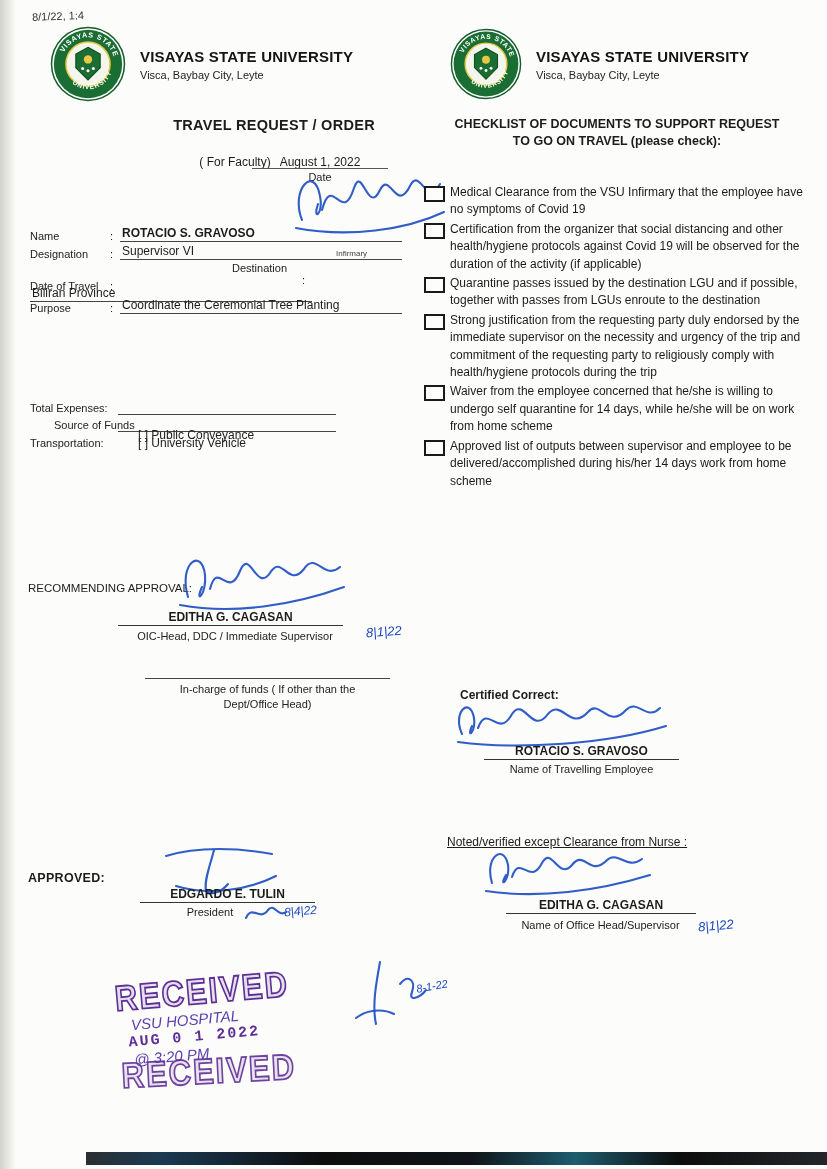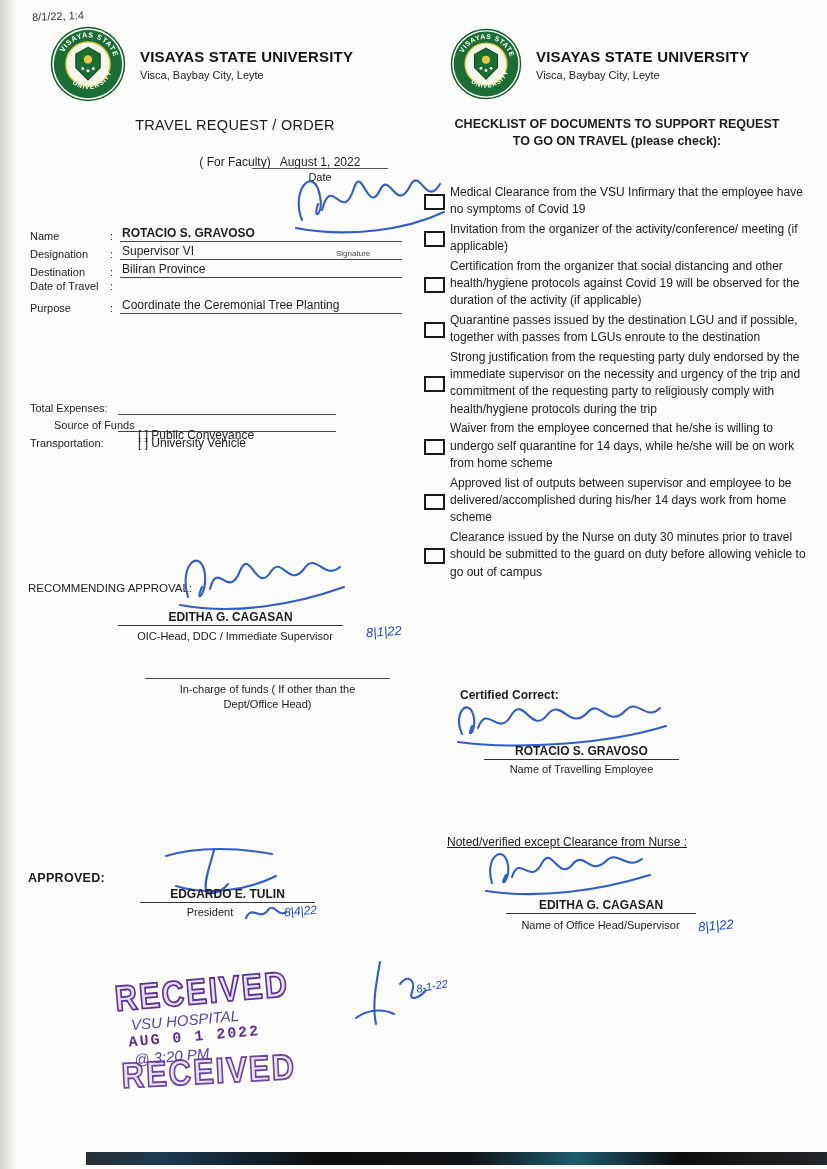--- a/index.html
+++ b/index.html
@@ -19,21 +19,21 @@
   .scan-ts{position:absolute;left:32px;top:10px;font-size:11px;color:#333;transform:rotate(-2deg);}
 
   
   .hdr{position:absolute;display:flex;align-items:center;gap:14px;}
   .hdr .seal{flex:0 0 auto;}
   .uni-name{font-weight:bold;font-size:15px;letter-spacing:.2px;color:#141414;}
   .uni-addr{font-size:11px;margin-top:4px;color:#222;}
 
   
   .abs{position:absolute;}
-  .form-title{font-weight:normal;font-size:14.5px;letter-spacing:.3px;text-align:center;}
+  .form-title{font-weight:bold;font-size:14.5px;letter-spacing:.3px;text-align:right;}
   .form-sub{font-size:12px;text-align:center;}
   .date-val{font-size:12px;text-align:center;}
   .date-line{border-bottom:1px solid #555;}
   .date-lab{font-size:11px;text-align:center;}
 
   .frow{position:absolute;left:30px;display:flex;align-items:flex-end;font-size:11px;}
   .frow .flab{width:80px;color:#222;}
   .frow .fcolon{width:10px;}
   .frow .fval{width:278px;border-bottom:1px solid #444;font-size:12px;padding:0 2px 1px 2px;}
   .fval.bold{font-weight:bold;}
@@ -47,21 +47,21 @@
   .sign-title{font-size:11px;text-align:center;color:#222;}
   .rule{border-top:1px solid #444;height:0;}
 
   .ink{color:#1c48c0;font-style:italic;font-size:13px;}
   svg.sig{overflow:visible;}
   svg.sig path{fill:none;stroke:#1e4fc2;stroke-width:2.1;stroke-linecap:round;stroke-linejoin:round;opacity:.92;}
 
   
   .chk-title{font-weight:bold;font-size:12.5px;text-align:center;line-height:17px;}
   .chk-list{position:absolute;left:424px;top:184px;width:392px;}
-  .chk-item{display:flex;align-items:center;margin-bottom:2px;}
+  .chk-item{display:flex;align-items:flex-start;margin-bottom:2px;}
   .chk-box{flex:0 0 auto;width:17px;height:12px;border:2px solid #1a1a1a;margin:2px 5px 0 0;background:#fdfdfc;}
   .chk-text{font-size:12px;line-height:17.4px;color:#1b1b1b;}
 
   .noted-lab{font-size:12px;text-decoration:underline;}
   .bold-lab{font-weight:bold;font-size:12.5px;}
 
   
   .stamp{position:absolute;left:118px;top:972px;width:215px;transform:rotate(-5deg);}
   .stamp-word{font-weight:800;font-size:31px;letter-spacing:2px;color:rgba(94,47,150,.14);
     -webkit-text-stroke:1.6px #5e2f96;font-family:"Liberation Sans",sans-serif;transform:scaleY(1.15);}
@@ -129,29 +129,29 @@
     <path d="M14 64 C 2 34, 26 8, 32 40 C 36 58, 24 66, 30 48"></path>
     <path d="M34 54 C 44 16, 54 70, 66 32 C 74 8, 80 60, 92 34 C 102 14, 108 58, 122 30 C 132 10, 138 52, 152 28"></path>
     <path d="M8 72 C 60 82, 118 74, 156 56"></path>
   </svg>
 
   <div class="frow" style="top:226px;">
     <span class="flab">Name</span>
     <span class="fcolon">:</span>
     <span class="fval bold">ROTACIO S. GRAVOSO</span>
   </div>
-  <div class="abs sig-lab" style="left:336px;top:249px;">Signature</div>
+  <div class="abs sig-lab" style="left:336px;top:249px;">Infirmary</div>
 
   <div class="frow" style="top:244px;">
     <span class="flab">Designation</span>
     <span class="fcolon">:</span>
     <span class="fval">Supervisor VI</span>
   </div>
 
-  <div class="frow" style="top:262px;">
+  <div class="frow" style="top:262px;flex-direction:column;">
     <span class="flab">Destination</span>
     <span class="fcolon">:</span>
     <span class="fval">Biliran Province</span>
   </div>
 
   <div class="frow" style="top:280px;">
     <span class="flab">Date of Travel</span>
     <span class="fcolon">:</span>
   </div>
 
@@ -207,45 +207,37 @@
   <div class="abs chk-title" style="left:418px;top:116px;width:398px;">CHECKLIST OF DOCUMENTS TO SUPPORT REQUEST</div>
   <div class="abs chk-title" style="left:418px;top:133px;width:398px;">TO GO ON TRAVEL (please check):</div>
 
   <div class="chk-list">
     <div class="chk-item">
       <span class="chk-box"></span>
       <span class="chk-text">Medical Clearance from the VSU Infirmary that the employee have no symptoms of Covid 19</span>
     </div>
     <div class="chk-item">
       <span class="chk-box"></span>
-      <span class="chk-text">Invitation from the organizer of the activity/conference/ meeting (if applicable)</span>
-    </div>
-    <div class="chk-item">
-      <span class="chk-box"></span>
       <span class="chk-text">Certification from the organizer that social distancing and other health/hygiene protocols against Covid 19 will be observed for the duration of the activity (if applicable)</span>
     </div>
     <div class="chk-item">
       <span class="chk-box"></span>
       <span class="chk-text">Quarantine passes issued by the destination LGU and if possible, together with passes from LGUs enroute to the destination</span>
     </div>
     <div class="chk-item">
       <span class="chk-box"></span>
       <span class="chk-text">Strong justification from the requesting party duly endorsed by the immediate supervisor on the necessity and urgency of the trip and commitment of the requesting party to religiously comply with health/hygiene protocols during the trip</span>
     </div>
     <div class="chk-item">
       <span class="chk-box"></span>
       <span class="chk-text">Waiver from the employee concerned that he/she is willing to undergo self quarantine for 14 days, while he/she will be on work from home scheme</span>
     </div>
     <div class="chk-item">
       <span class="chk-box"></span>
       <span class="chk-text">Approved list of outputs between supervisor and employee to be delivered/accomplished during his/her 14 days work from home scheme</span>
-    </div>
-    <div class="chk-item">
-      <span class="chk-box"></span>
-      <span class="chk-text">Clearance issued by the Nurse on duty 30 minutes prior to travel should be submitted to the guard on duty before allowing vehicle to go out of campus</span>
     </div>
   </div>
 
   <div class="abs bold-lab" style="left:460px;top:688px;font-size:12px;">Certified Correct:</div>
   <svg class="sig abs" style="left:448px;top:694px;" width="225" height="58" viewBox="0 0 225 58">
     <path d="M14 40 C 4 18, 22 2, 26 24 C 28 38, 18 46, 24 32"></path>
     <path d="M30 34 C 40 8, 50 46, 64 20 C 76 2, 84 42, 100 20 C 114 4, 122 38, 140 18 C 152 4, 160 36, 178 16 C 190 4, 198 28, 212 14"></path>
     <path d="M10 48 C 70 56, 160 50, 218 32"></path>
   </svg>
   <div class="abs sign-name" style="left:484px;top:744px;width:195px;">ROTACIO S. GRAVOSO</div>

